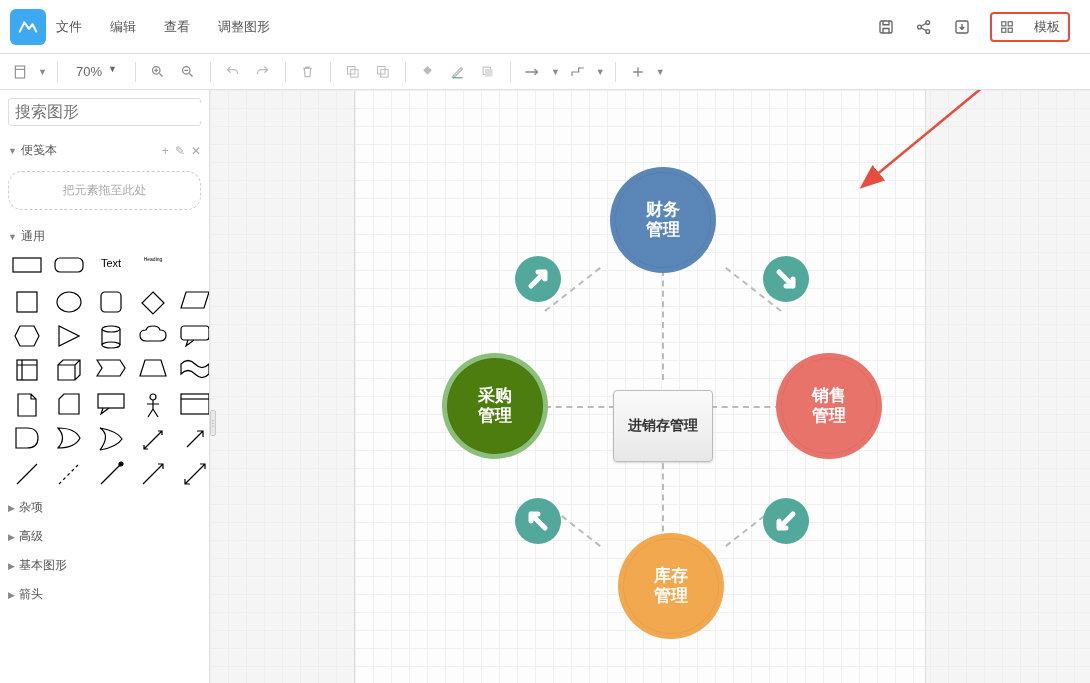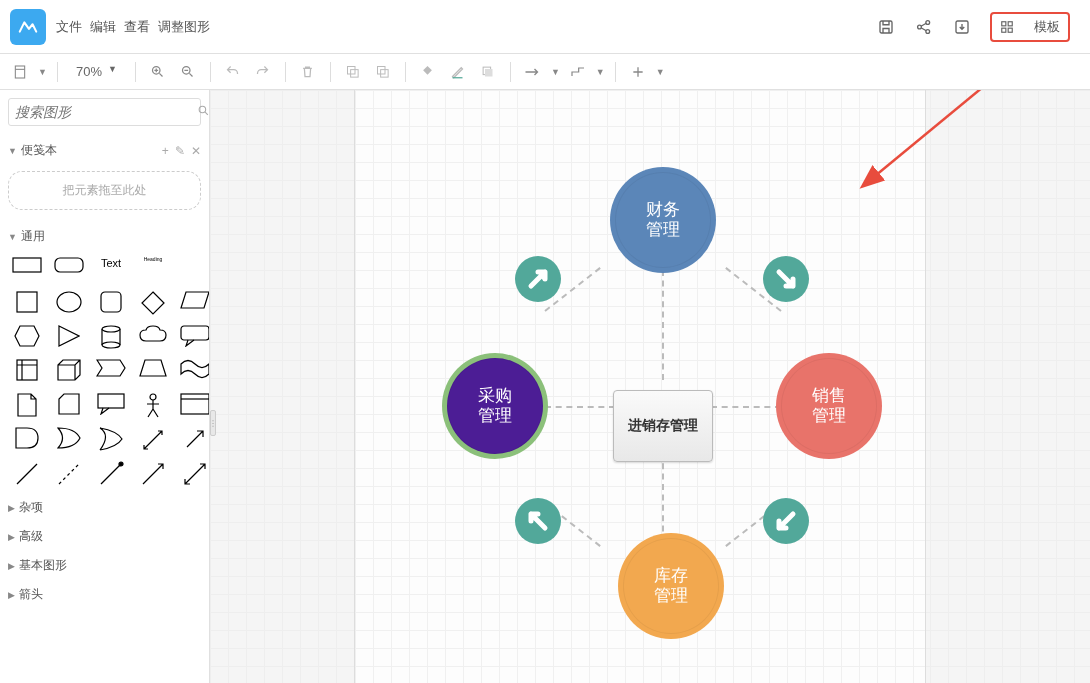--- a/index.html
+++ b/index.html
@@ -3,60 +3,60 @@
 <meta charset="utf-8">
 <style>
 * { margin: 0; padding: 0; box-sizing: border-box; font-family: "Microsoft YaHei", Arial, sans-serif; }
 body { width: 1090px; height: 683px; background: #fff; overflow: hidden; position: relative; }
 
 
 .header { height: 54px; display: flex; align-items: center; padding: 0 10px; border-bottom: 1px solid #e0e0e0; }
 .logo { width: 36px; height: 36px; background: #3ca9f0; border-radius: 6px; display: flex; align-items: center; justify-content: center; margin-right: 10px; }
 .title-area { flex: 1; }
 .doc-title { font-size: 14px; color: #333; margin-bottom: 2px; }
-.menubar { display: flex; gap: 8px; font-size: 13px; color: #555; }
+.menubar { display: flex; gap: 28px; font-size: 13px; color: #555; }
 .menubar span { cursor: pointer; }
 .header-right { display: flex; gap: 18px; align-items: center; padding-right: 10px; }
 .hicon { width: 20px; height: 20px; display: flex; align-items: center; justify-content: center; cursor: pointer; color: #666; }
 .template-btn { display: flex; align-items: center; gap: 20px; border: 2px solid #e84c3d; border-radius: 4px; padding: 4px 8px; font-size: 13px; color: #555; cursor: pointer; }
 
 
 .toolbar { height: 36px; display: flex; align-items: center; padding: 0 8px; border-bottom: 1px solid #e0e0e0; gap: 6px; }
 .tbtn { width: 24px; height: 24px; display: flex; align-items: center; justify-content: center; cursor: pointer; color: #888; }
 .tsep { width: 1px; height: 20px; background: #ddd; margin: 0 4px; }
 .zoom { font-size: 13px; color: #666; padding: 0 8px; display: flex; align-items: flex-start; gap: 6px; }
 
 
 .main { display: flex; height: calc(100% - 90px); }
 .sidebar { width: 210px; border-right: 1px solid #e0e0e0; padding: 8px; overflow-y: auto; }
 .search-box { display: flex; align-items: center; border: 1px solid #ddd; border-radius: 3px; padding: 4px 6px; margin-bottom: 10px; }
-.search-box input { border: none; outline: none; flex: 1; font-size: 14px; font-style: italic; }
+.search-box input { border: none; outline: none; flex: 1; font-size: 16px; }
 .search-box .sicon { color: #aaa; }
 
 .panel-header { display: flex; align-items: center; font-size: 12px; color: #555; padding: 6px 0; cursor: pointer; }
 .panel-header .arrow { margin-right: 4px; font-size: 9px; color: #888; }
 .panel-header .tools { margin-left: auto; display: flex; gap: 6px; color: #aaa; font-size: 12px; }
 .dropzone { border: 1px dashed #ccc; border-radius: 14px; padding: 10px; text-align: center; font-size: 12px; color: #aaa; margin: 6px 0 12px 0; }
 
 .shape-grid { display: grid; grid-template-columns: repeat(5, 1fr); gap: 8px; padding: 6px 2px; }
 .shape-cell { width: 34px; height: 26px; display: flex; align-items: flex-start; justify-content: center; cursor: pointer; }
 .shape-cell svg { stroke: #000; stroke-width: 1.2; fill: none; }
 
 
 .canvas-wrap { flex: 1; position: relative; background: #f5f5f5; overflow: hidden; }
 .canvas-wrap::before { content: ""; position: absolute; inset: 0; background-image: linear-gradient(#eee 1px, transparent 1px), linear-gradient(90deg, #eee 1px, transparent 1px); background-size: 18px 18px; }
 .page { position: absolute; left: 145px; top: 0; width: 570px; height: 100%; background: #fdfdfd; box-shadow: 0 0 0 1px #ddd; }
 .page::before { content: ""; position: absolute; inset: 0; background-image: linear-gradient(#f0f0f0 1px, transparent 1px), linear-gradient(90deg, #f0f0f0 1px, transparent 1px); background-size: 18px 18px; }
 
-.node-circle { position: absolute; border-radius: 50%; display: flex; align-items: center; justify-content: center; color: #fff; font-weight: normal; text-align: center; line-height: 1.2; }
+.node-circle { position: absolute; border-radius: 50%; display: flex; align-items: center; justify-content: center; color: #fff; font-weight: bold; text-align: center; line-height: 1.2; }
 .big-circle { width: 96px; height: 96px; font-size: 17px; }
 .ring { box-shadow: 0 0 0 5px currentColor, inset 0 0 0 1px rgba(0,0,0,0.05); }
 
 .c-blue { background: #5b86b8; color: #5b86b8; }
-.c-green { background: #4c1d95; color: #8bc07a; }
+.c-green { background: #4d7c0f; color: #8bc07a; }
 .c-red { background: #e8736a; color: #e8736a; }
 .c-orange { background: #f2a84f; color: #f2a84f; }
 .c-teal { background: #52a89a; }
 .big-circle span { color: #fff; }
 
 .arrow-circ { position: absolute; width: 46px; height: 46px; border-radius: 50%; display: flex; align-items: center; justify-content: center; }
 .arrow-circ svg { fill: #fff; }
 
 .center-box { position: absolute; background: linear-gradient(#fafafa, #e8e8e8); border: 1px solid #bbb; border-radius: 4px; padding: 26px 14px; font-size: 14px; font-weight: bold; color: #333; box-shadow: 0 1px 2px rgba(0,0,0,0.15); }
 

